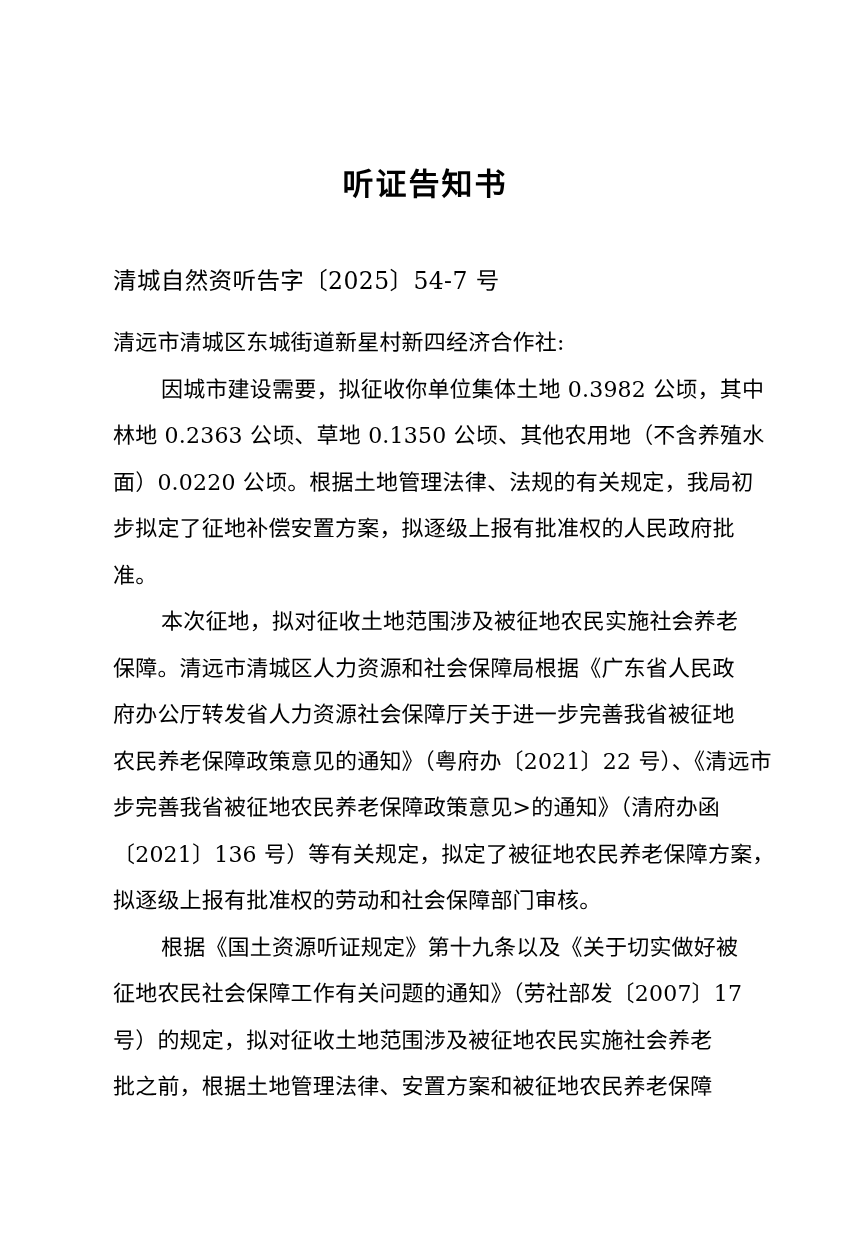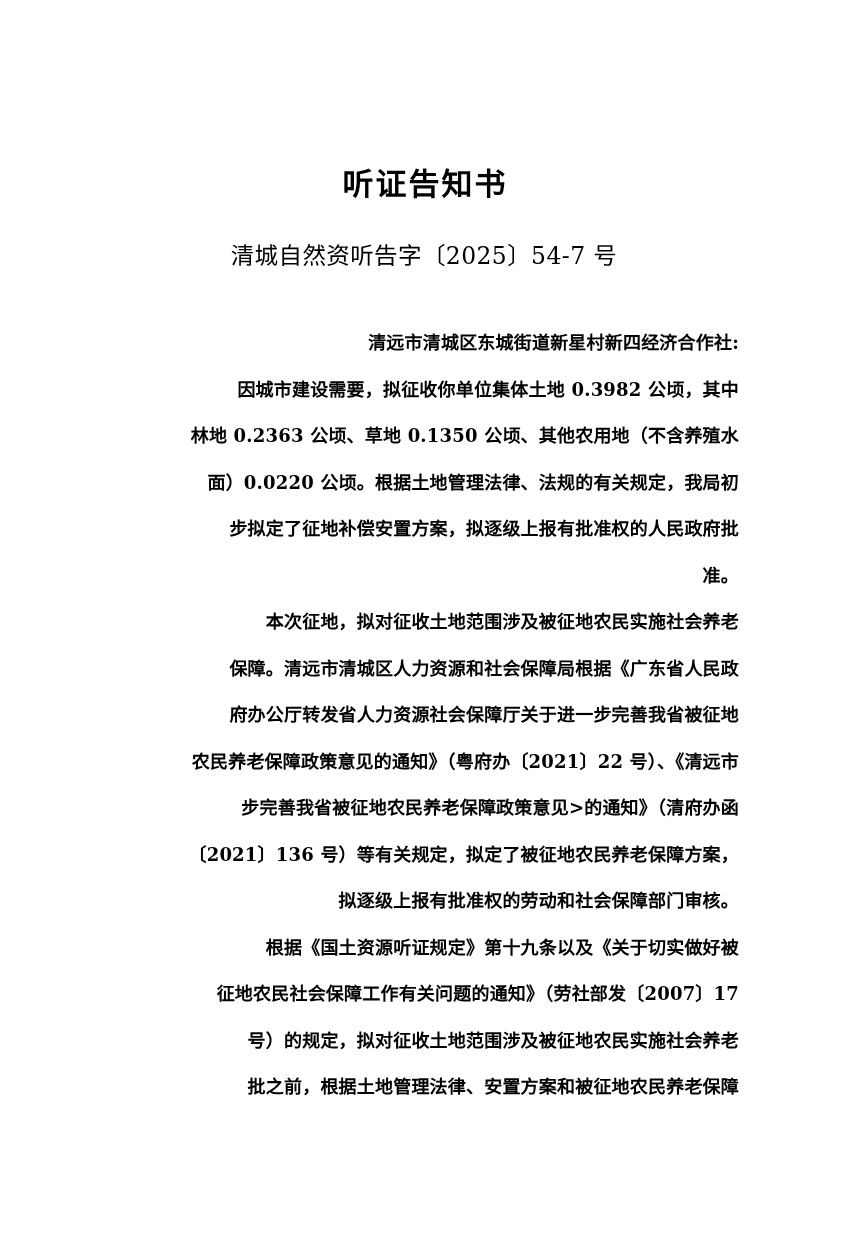--- a/index.html
+++ b/index.html
@@ -32,47 +32,46 @@
     font-size: 31px;
     letter-spacing: 2px;
     line-height: 44px;
     white-space: nowrap;
   }
 
   
   .doc-number {
     position: absolute;
     left: 113px;
-    top: 238px;
+    top: 263px;
     width: 624px;
-    text-align: center;
+    text-align: left;
     font-size: 23.5px;
     line-height: 36px;
     letter-spacing: 0.4px;
     white-space: nowrap;
     padding-right: 2px;
     box-sizing: border-box;
   }
 
   
   .body-block {
     position: absolute;
     left: 113px;
     top: 320px;
     width: 626px;
   }
 
   .doc-line {
-    font-size: 18px;
+    font-size: 22px;
     line-height: 46.5px;
     height: 46.5px;
     letter-spacing: 0.2px;
     white-space: nowrap;
-    text-align: right;
-    font-weight: bold;
+    text-align: left;
   }
   .doc-line.indent-2 {
     text-indent: 48px;
   }
   
   .doc-line.stretch {
     letter-spacing: 0.2px;
   }
 
   

